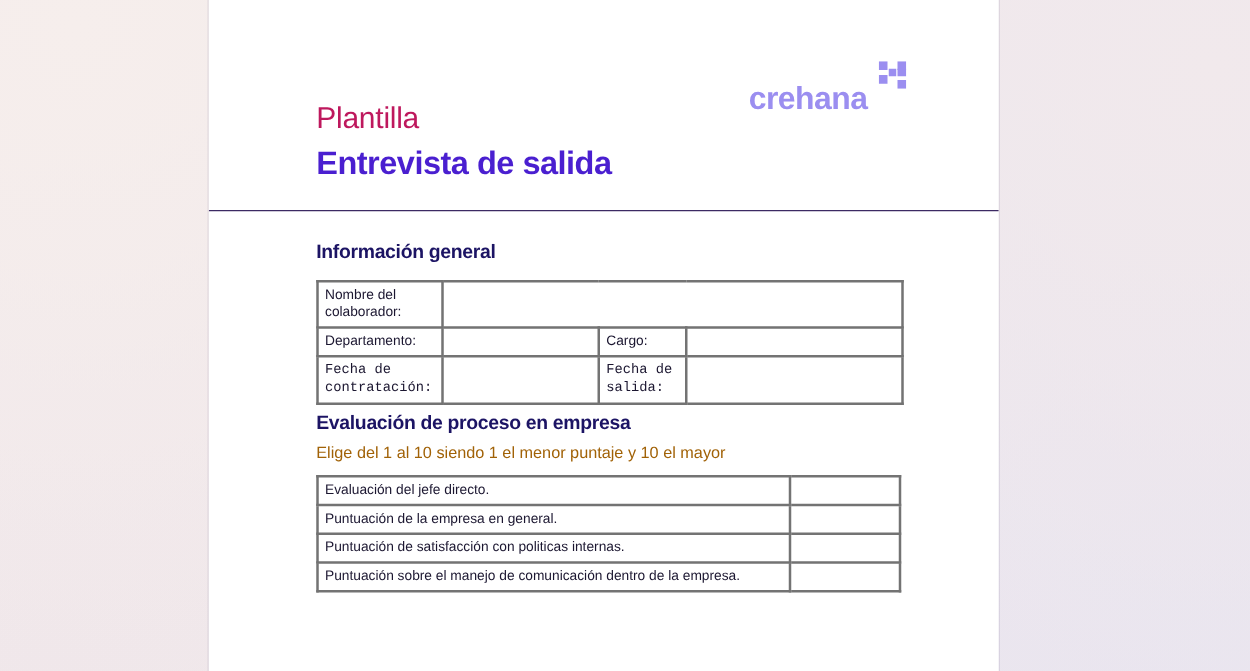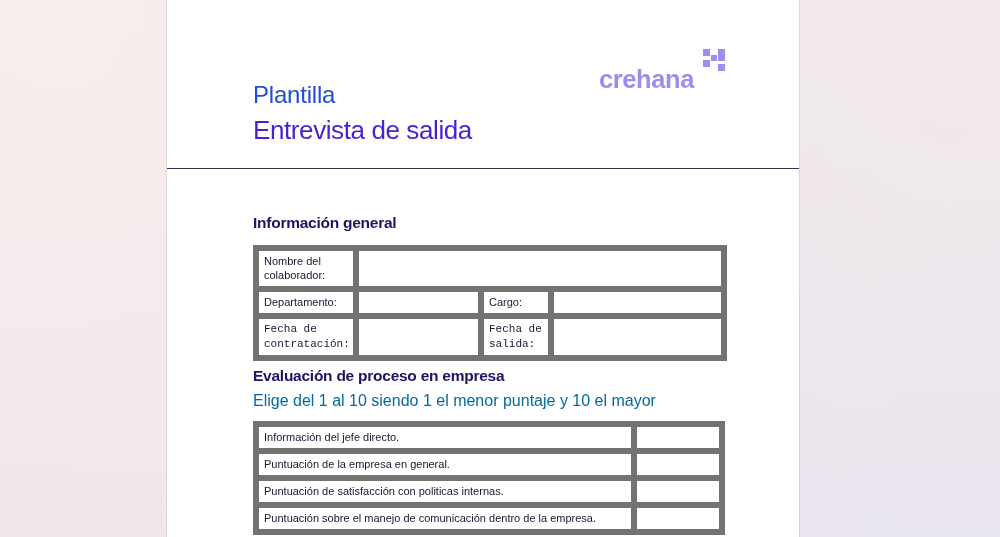--- a/index.html
+++ b/index.html
@@ -62,61 +62,60 @@
   }
 
   .title-block {
     position: absolute;
     left: 86px;
     top: 80px;
   }
   .title-kicker {
     font-size: 24px;
     font-weight: 400;
-    color: #1d4ed8;
+    color: #be185d;
     line-height: 1.25;
     letter-spacing: -0.2px;
   }
   .title-main {
     font-size: 26px;
-    font-weight: 400;
+    font-weight: 700;
     color: #4a1fd0;
     line-height: 1.3;
     letter-spacing: -0.4px;
     margin-top: 4px;
   }
 
   
   .page-body {
     position: relative;
     padding: 24px 0 0 86px;
   }
   .section-title {
     font-size: 15.5px;
     font-weight: 700;
     color: #1c1464;
     letter-spacing: -0.25px;
     line-height: 1.2;
-    margin-top: 21px;
   }
   .section-sub {
-    font-size: 16px;
-    color: #0369a1;
+    font-size: 13px;
+    color: #a16207;
     margin-top: 5px;
     line-height: 1.3;
   }
 
   table {
     border-collapse: collapse;
     table-layout: fixed;
     font-size: 11px;
     color: #1b1630;
   }
   table td {
-    border: 6px solid #737373;
+    border: 2px solid #737373;
     padding: 3px 5px;
     vertical-align: top;
     line-height: 1.35;
     height: 15px;
   }
   .t-info {
     margin-top: 12px;
     width: 468px;
   }
   .t-info .c-a { width: 100px; }
@@ -195,21 +194,21 @@
     <div class="section-title sec-gap">Evaluación de proceso en empresa</div>
     <div class="section-sub">Elige del 1 al 10 siendo 1 el menor puntaje y 10 el mayor</div>
 
     <table class="t-eval">
       <colgroup>
           <col class="c-label">
           <col class="c-score">
         </colgroup>
       <tbody>
         <tr>
-          <td>Información del jefe directo.</td>
+          <td>Evaluación del jefe directo.</td>
           <td></td>
         </tr>
         <tr>
           <td>Puntuación de la empresa en general.</td>
           <td></td>
         </tr>
         <tr>
           <td>Puntuación de satisfacción con politicas internas.</td>
           <td></td>
         </tr>

